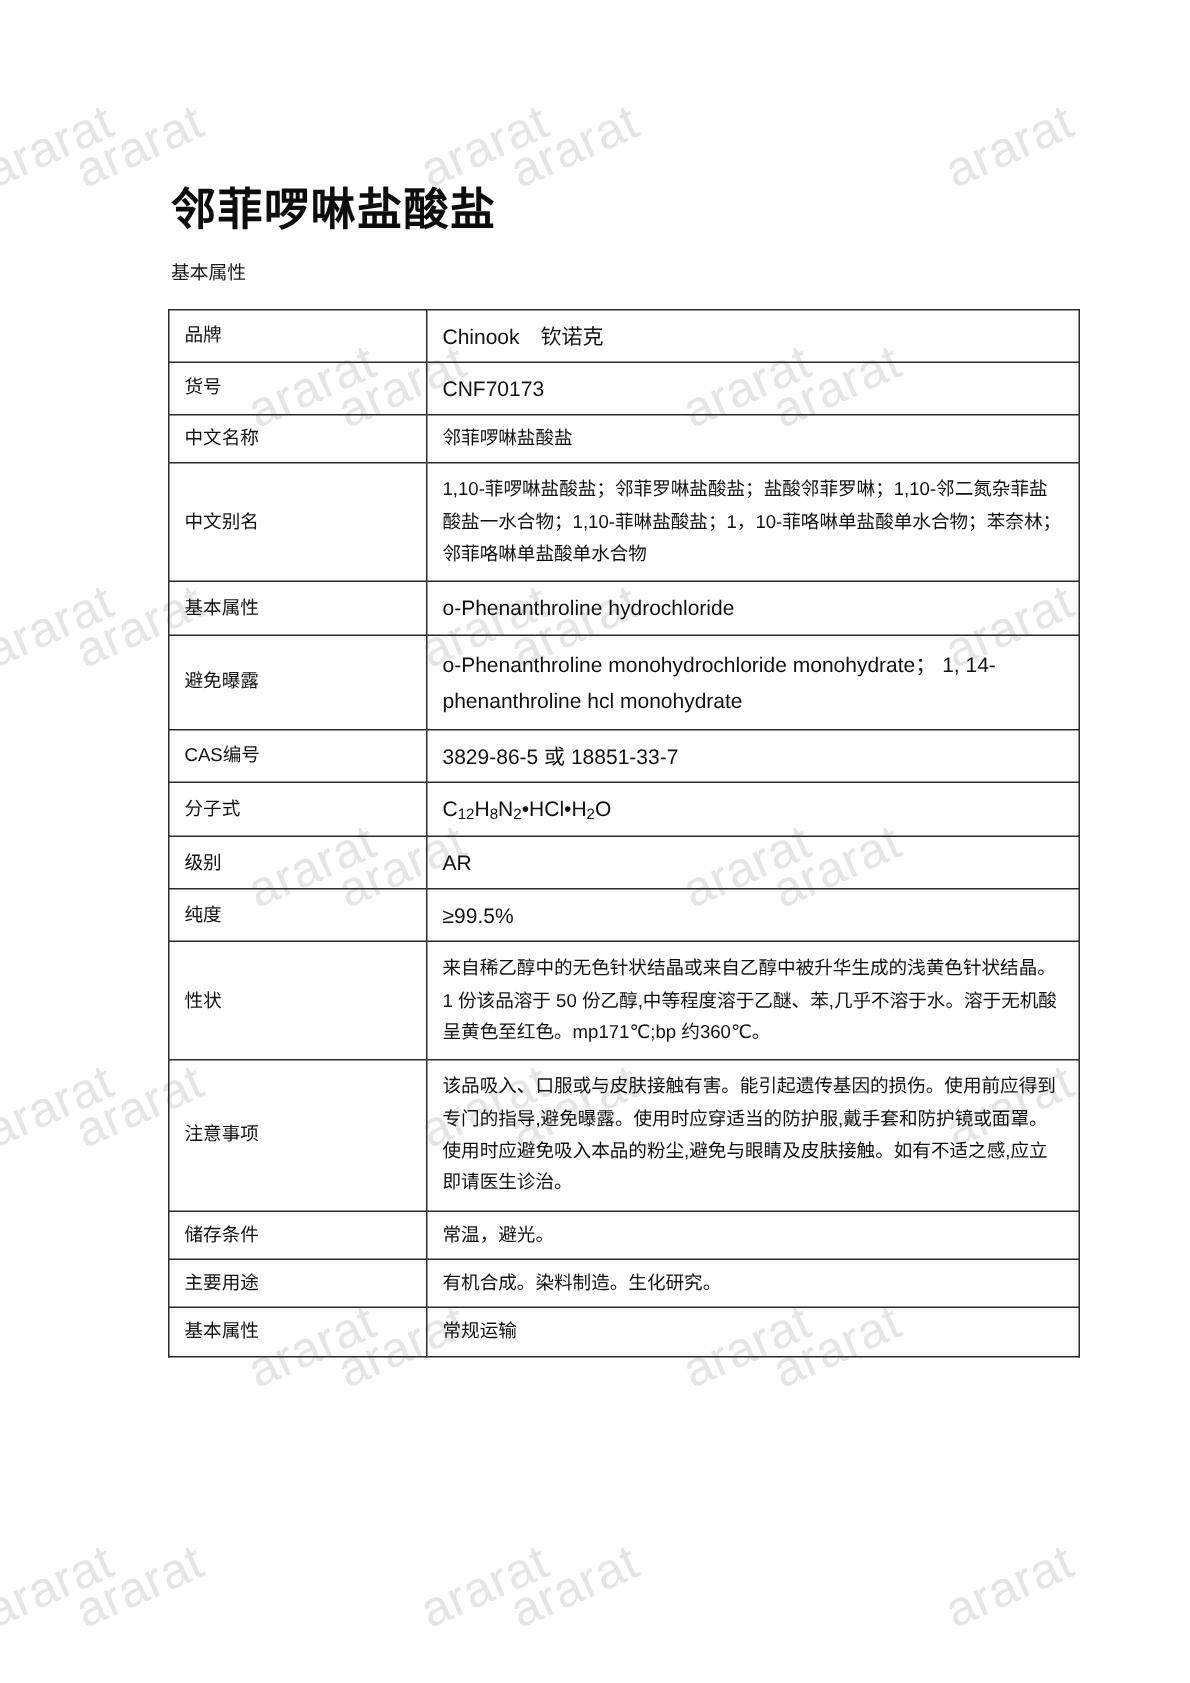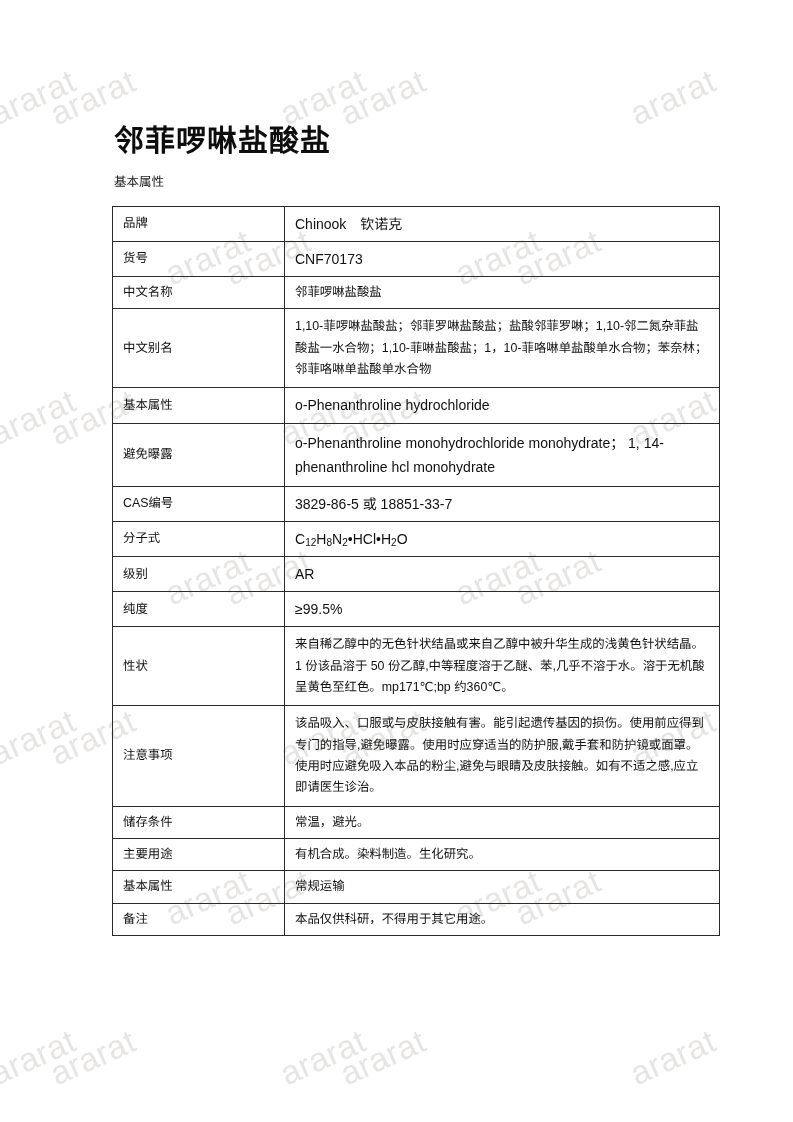--- a/index.html
+++ b/index.html
@@ -199,20 +199,16 @@
           <td class="value">常温，避光。</td>
         </tr>
         <tr>
           <td class="label">主要用途</td>
           <td class="value">有机合成。染料制造。生化研究。</td>
         </tr>
         <tr>
           <td class="label">基本属性</td>
           <td class="value">常规运输</td>
         </tr>
-        <tr>
-          <td class="label">备注</td>
-          <td class="value">本品仅供科研，不得用于其它用途。</td>
-        </tr>
       </tbody>
   </table>
 
 </div>
 
 </body></html>

